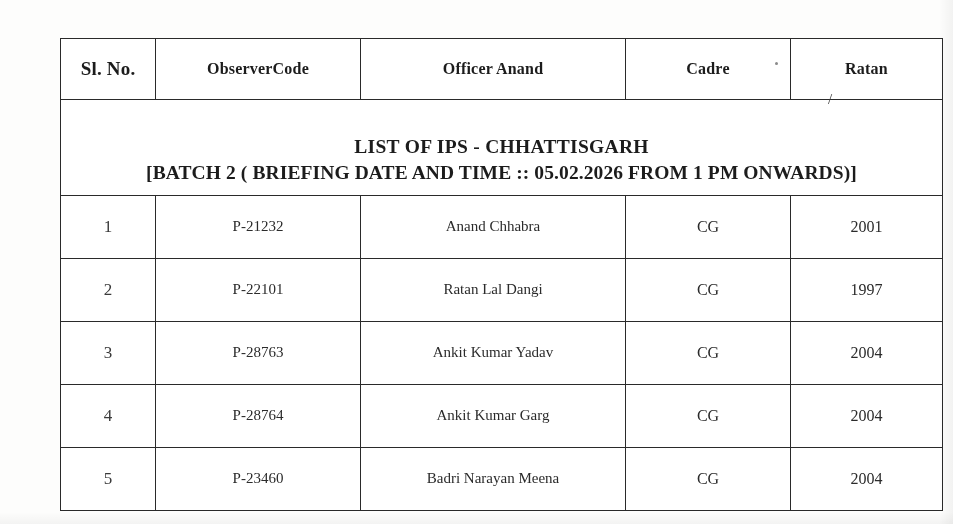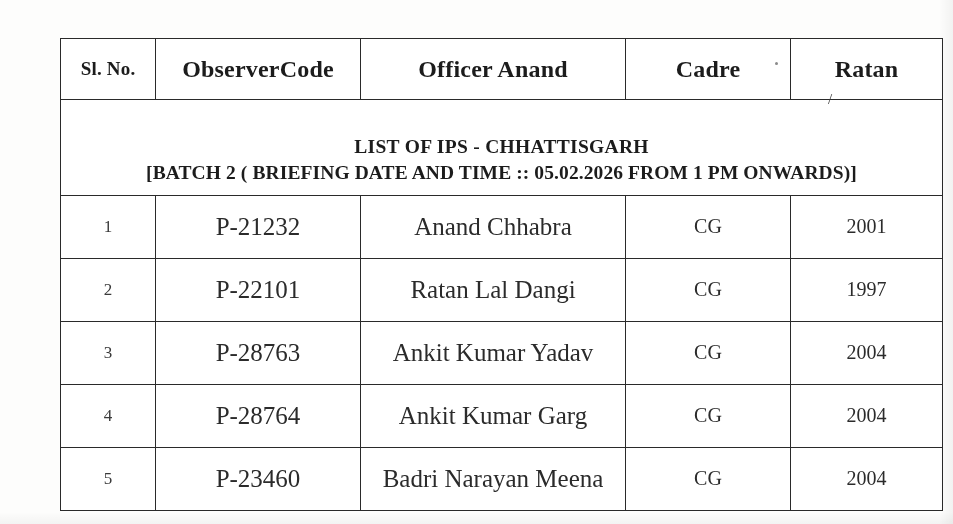--- a/index.html
+++ b/index.html
@@ -44,21 +44,21 @@
   
   col.c-sl   { width: 95px; }
   col.c-code { width: 205px; }
   col.c-name { width: 265px; }
   col.c-cadre{ width: 165px; }
   col.c-year { width: 152px; }
 
   thead th {
     height: 58px;
     font-weight: bold;
-    font-size: 24px;
+    font-size: 16px;
     letter-spacing: 0.2px;
   }
   thead th.small-head {
     font-size: 19px;
   }
   tr.title-row td {
     height: 56px;
     padding: 6px 10px 8px 10px;
     font-weight: bold;
     font-size: 19.5px;
@@ -78,25 +78,25 @@
     font-size: 18px;
     font-weight: normal;
     color: #2b2b2b;
   }
   tbody.data-body td.sl {
     font-size: 17px;
     color: #3a3a3a;
   }
   tbody.data-body td.code,
   tbody.data-body td.name {
-    font-size: 25px;
+    font-size: 15px;
   }
   tbody.data-body td.cadre,
   tbody.data-body td.year {
-    font-size: 20px;
+    font-size: 16px;
   }
   
   .stray-mark-1 {
     position: absolute;
     left: 775px;
     top: 62px;
     width: 3px;
     height: 3px;
     background: #8a8a8a;
     border-radius: 50%;

